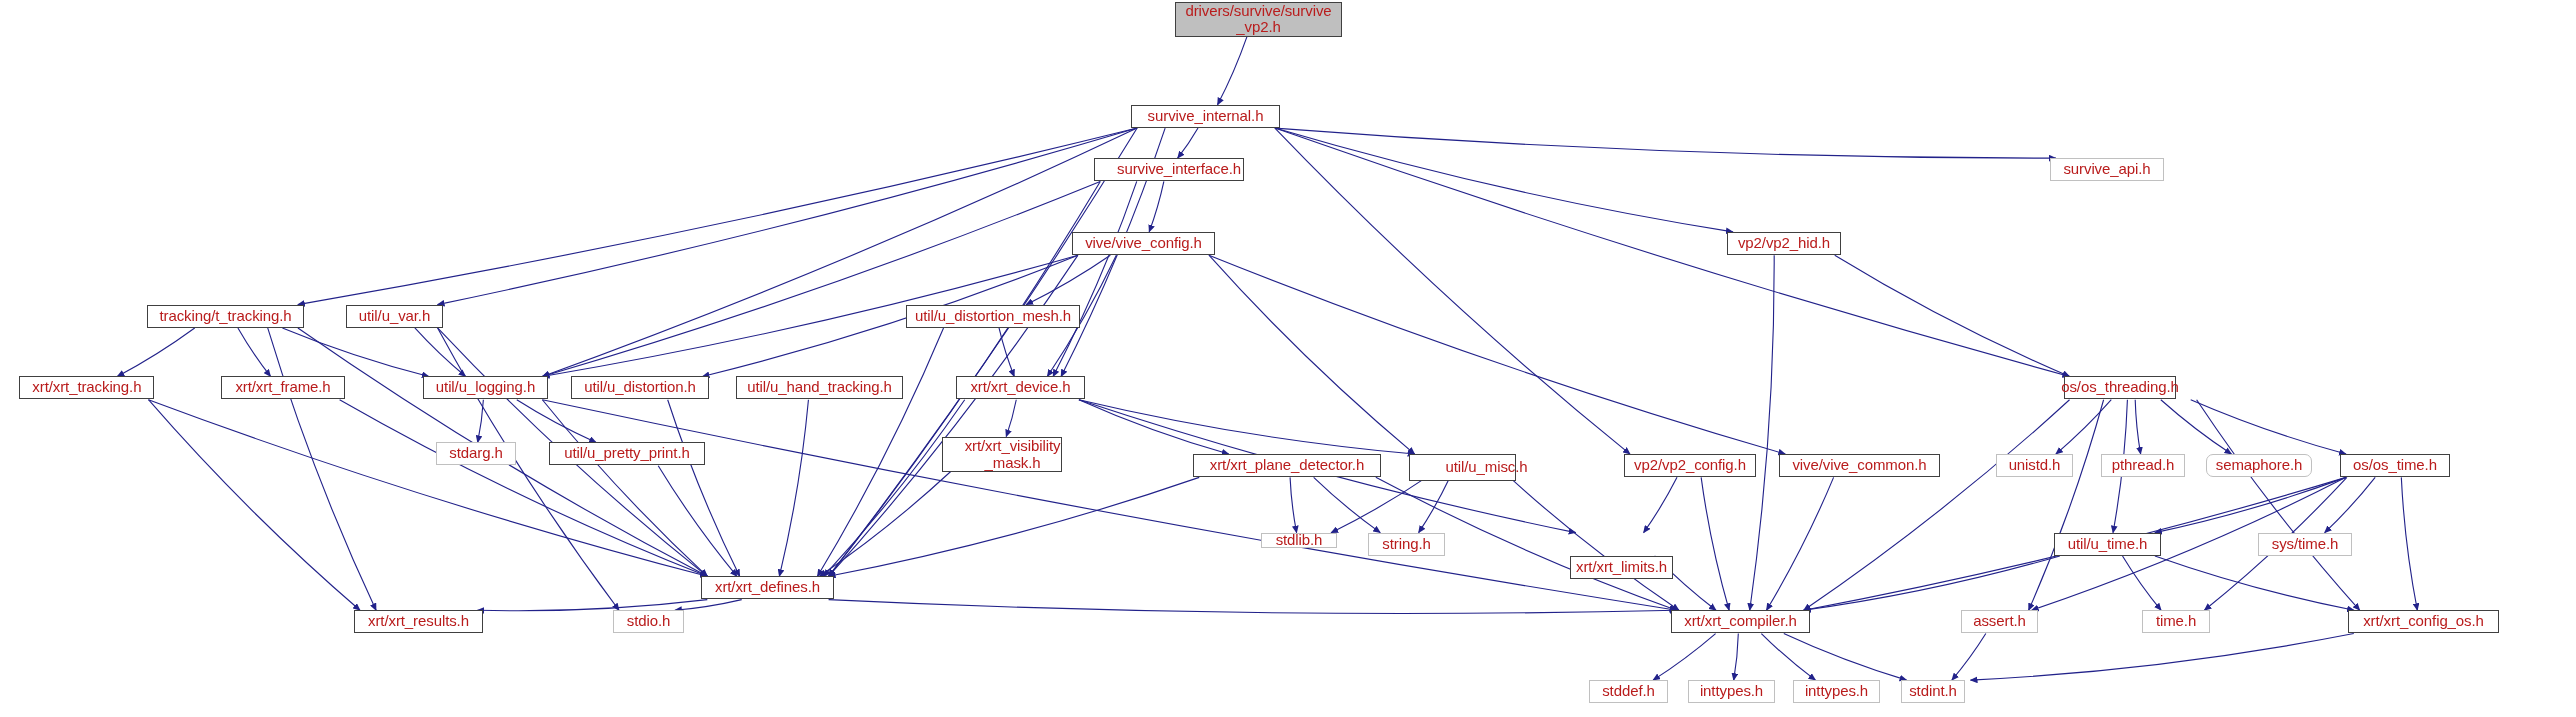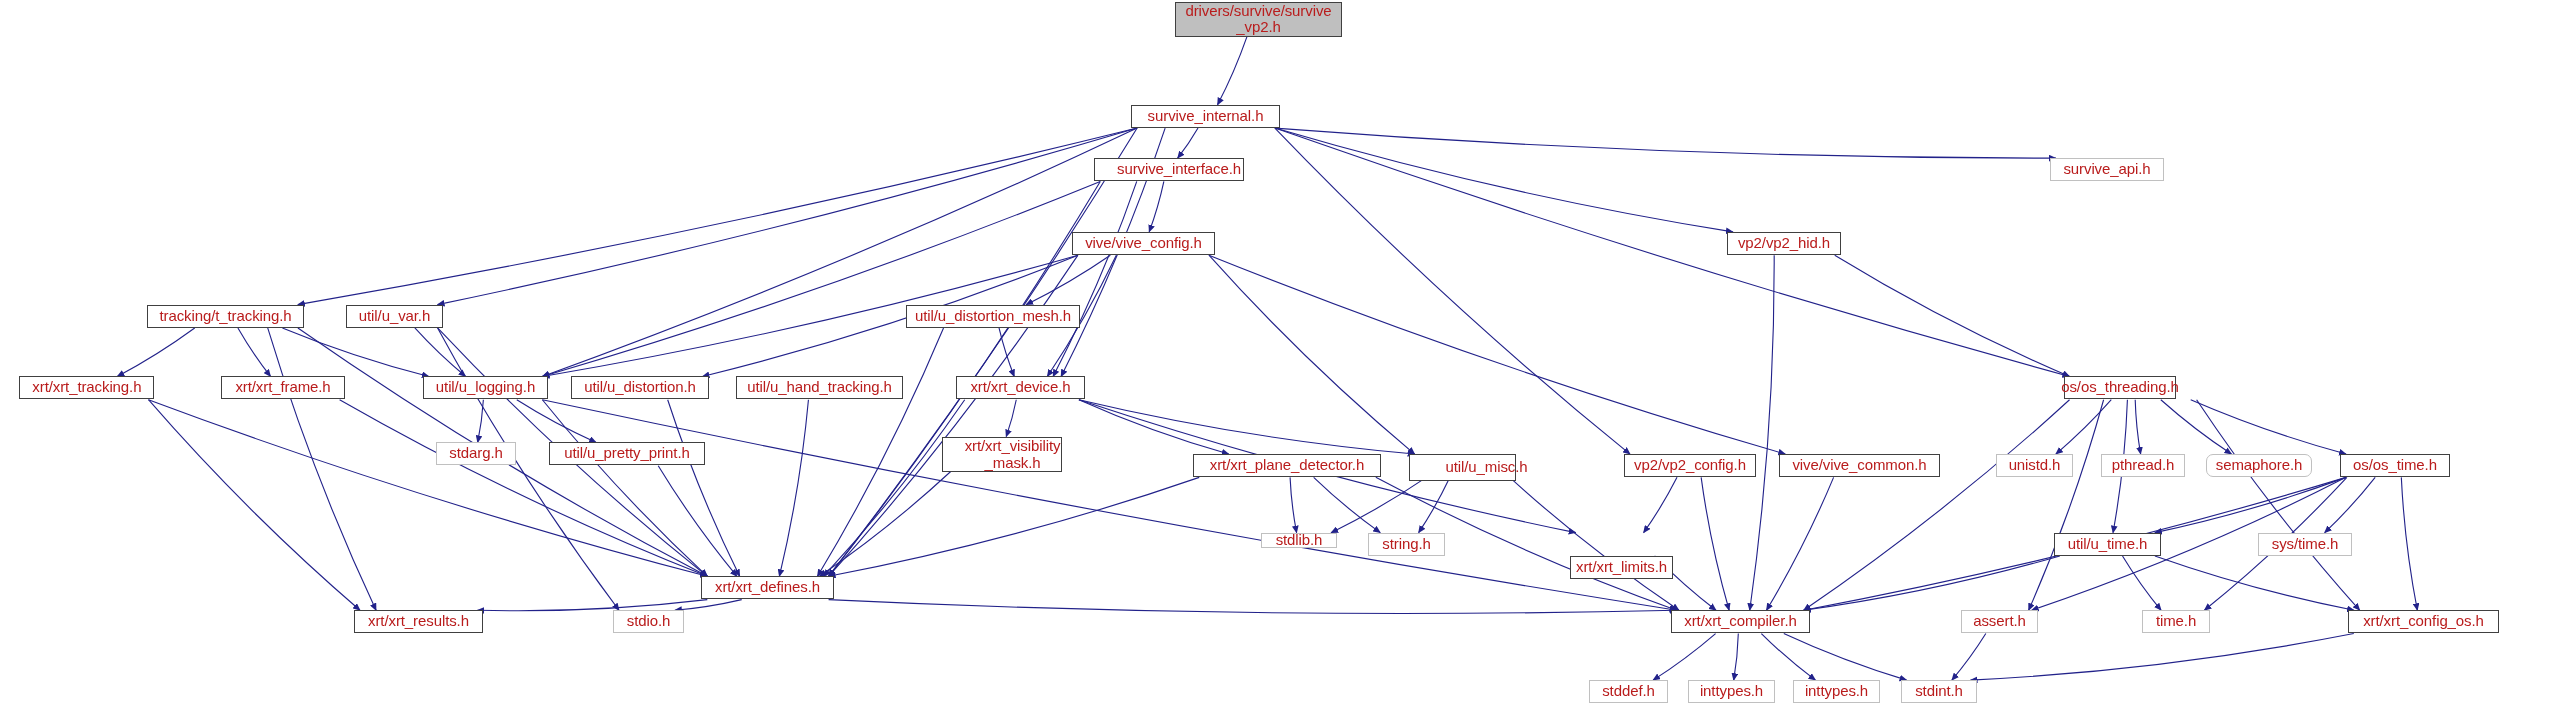--- a/index.html
+++ b/index.html
@@ -181,15 +181,15 @@
     <div class="node internal" style="left: 701px; top: 576px; width: 133px; height: 23px;">xrt/xrt_defines.h</div>
     <div class="node internal" style="left: 354px; top: 610px; width: 129px; height: 23px;">xrt/xrt_results.h</div>
     <div class="node external" style="left: 613px; top: 610px; width: 71px; height: 23px;">stdio.h</div>
     <div class="node internal" style="left: 1671px; top: 610px; width: 139px; height: 23px;">xrt/xrt_compiler.h</div>
     <div class="node external" style="left: 1961px; top: 610px; width: 77px; height: 23px;">assert.h</div>
     <div class="node external" style="left: 2142px; top: 610px; width: 68px; height: 23px;">time.h</div>
     <div class="node internal" style="left: 2348px; top: 610px; width: 151px; height: 23px;">xrt/xrt_config_os.h</div>
     <div class="node external" style="left: 1589px; top: 680px; width: 79px; height: 23px;">stddef.h</div>
     <div class="node external" style="left: 1688px; top: 680px; width: 87px; height: 23px;">inttypes.h</div>
     <div class="node external" style="left: 1793px; top: 680px; width: 87px; height: 23px;">inttypes.h</div>
-    <div class="node external" style="left: 1901px; top: 680px; width: 76px; height: 23px;">stdint.h</div>
+    <div class="node external" style="left: 1901px; top: 680px; width: 64px; height: 23px;">stdint.h</div>
   </div>
 
 
 </body></html>

